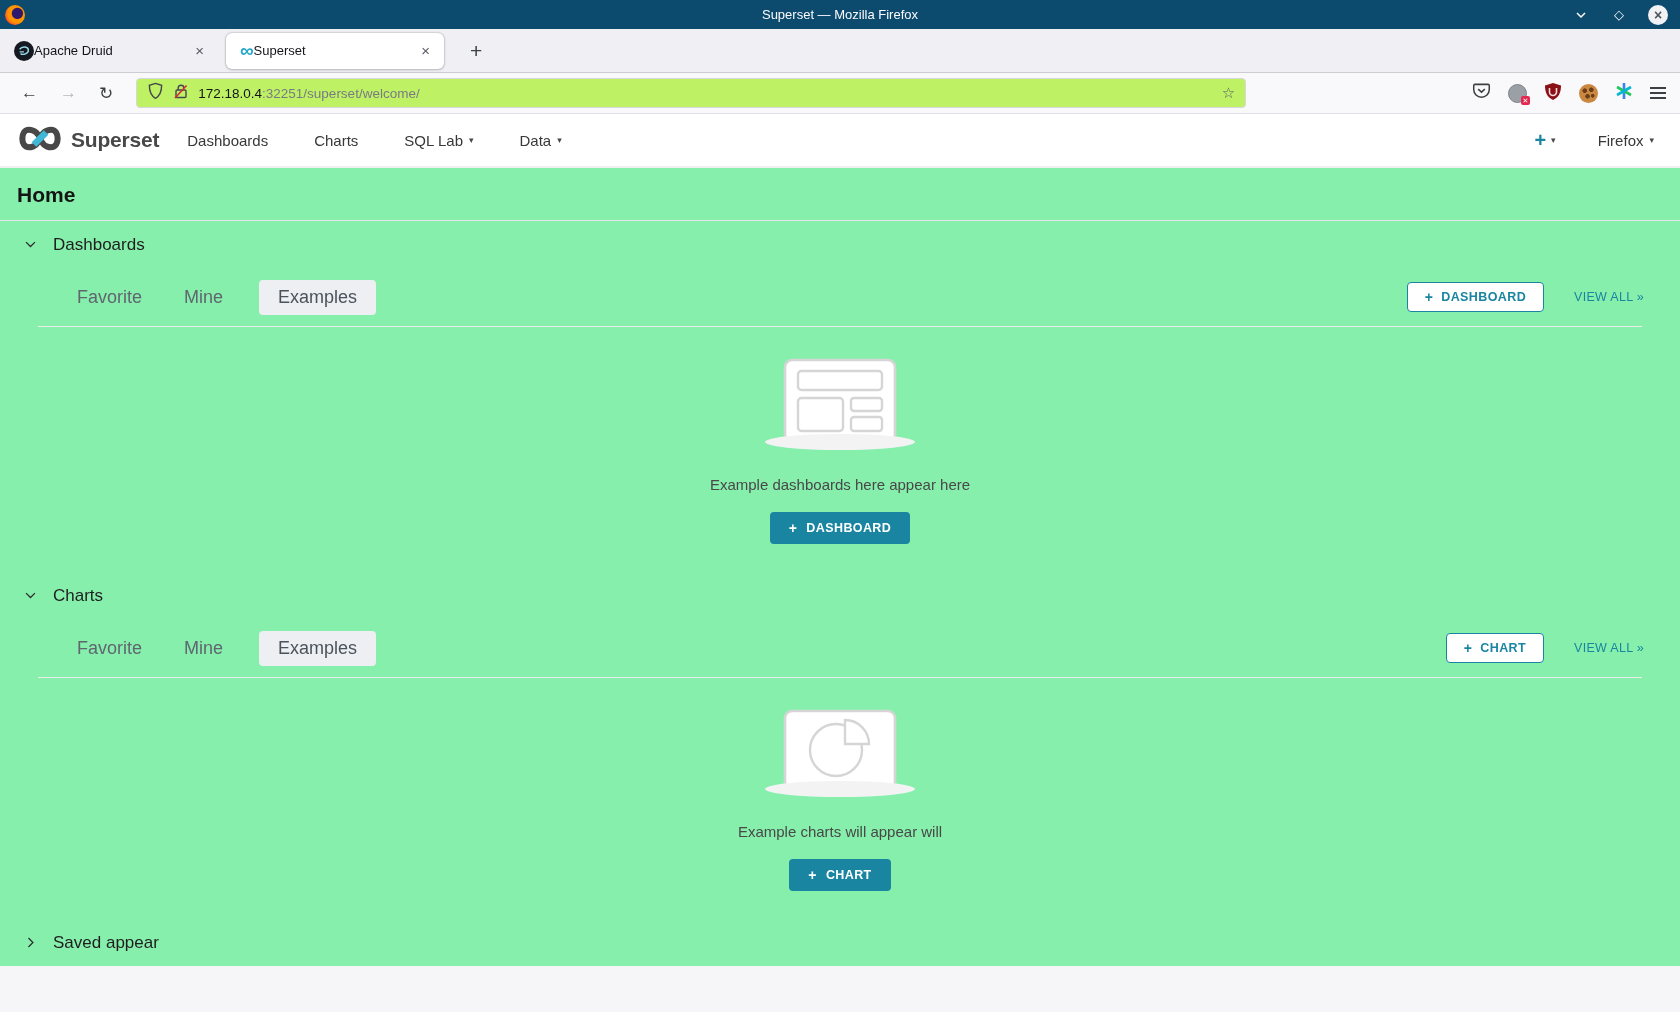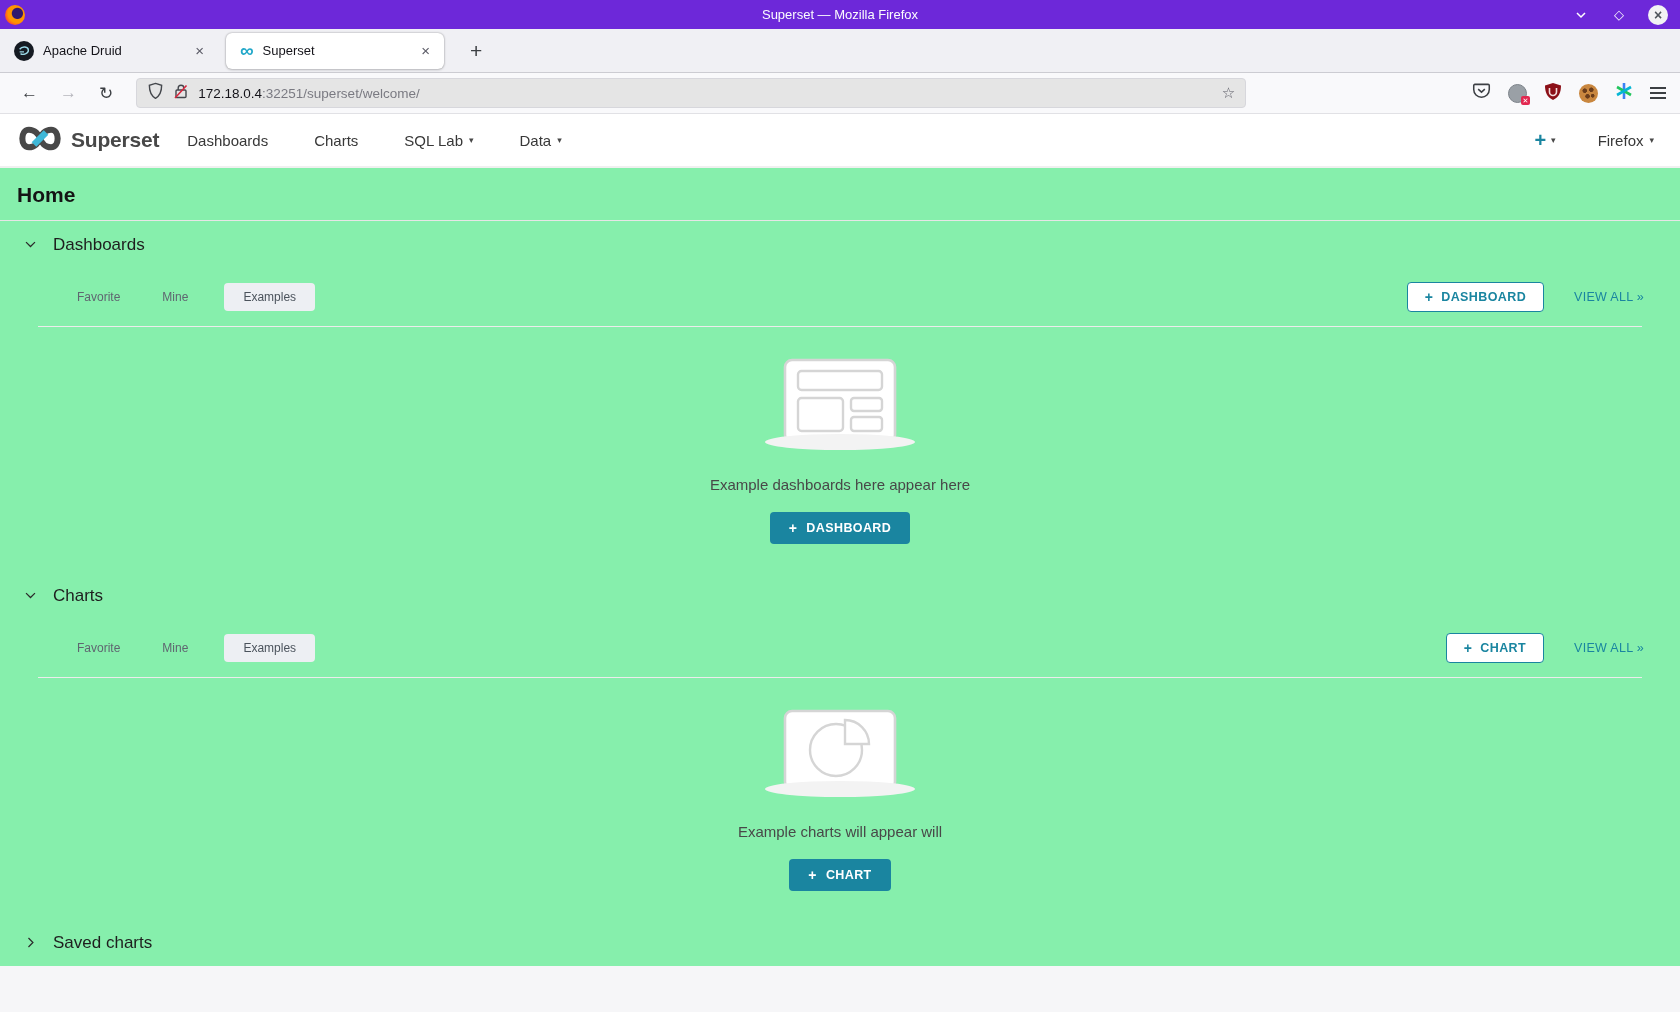--- a/index.html
+++ b/index.html
@@ -5,21 +5,21 @@
   * { margin:0; padding:0; box-sizing:border-box; }
   html,body { width:1680px; height:1012px; overflow:hidden; }
   body {
     font-family:"Liberation Sans","DejaVu Sans",sans-serif;
     background:#f6f6f8; color:#1f1f1f;
   }
   .app { width:1680px; height:1012px; display:flex; flex-direction:column; }
 
   
   .titlebar {
-    height:29px; background:#6d28d9; display:flex; align-items:center;
+    height:29px; background:#0c4a6e; display:flex; align-items:center;
     position:relative; flex:0 0 auto; color:#fbfbfe;
   }
   .ff-logo {
     width:20px; height:20px; border-radius:50%; margin-left:5px;
     background:radial-gradient(circle at 62% 42%, #30186d 0 30%, #ff9500 36% 55%, #ff5b25 70%, #c40a53 100%);
   }
   .win-title {
     position:absolute; left:0; right:0; text-align:center;
     font-size:13px; color:#fbfbfe; pointer-events:none;
   }
@@ -30,21 +30,21 @@
     width:20px; height:20px; background:#f2f2f4; border-radius:50%;
     color:#4e545b; font-size:14px; font-weight:bold; line-height:1;
   }
 
   
   .tabbar {
     height:44px; background:#f0f0f4; border-bottom:1px solid #ccccd2;
     display:flex; align-items:center; flex:0 0 auto;
   }
   .tab {
-    width:218px; height:44px; display:flex; align-items:center; gap:9px;
+    width:218px; height:44px; display:flex; align-items:center; 
     padding:0 10px 0 14px; font-size:13px; color:#15141a;
   }
   .tab.active {
     height:36px; margin:4px 4px 4px 8px; background:#fff; border-radius:6px;
     box-shadow:0 0 2px rgba(0,0,0,.35), 0 1px 3px rgba(0,0,0,.15);
   }
   .tab-label { flex:1; white-space:nowrap; overflow:hidden; }
   .tab-close { color:#5b5b66; font-size:15px; padding:0 4px; }
   .druid-ico {
     width:20px; height:20px; border-radius:50%; background:#151a22;
@@ -54,21 +54,21 @@
   .newtab-btn { font-size:21px; color:#3c3f43; margin-left:14px; padding:0 8px; }
 
   
   .toolbar {
     height:41px; background:#f9f9fb; border-bottom:1px solid #e1e1e5;
     display:flex; align-items:center; flex:0 0 auto;
   }
   .nav-arrow { font-size:17px; color:#3c3f43; padding:0 11px; }
   .nav-arrow.disabled { color:#b6b6bd; }
   .urlbar {
-    width:1110px; height:30px; margin-left:12px; background:#e5e5e5;
+    width:1110px; height:30px; margin-left:12px; background:#bef264;
     border:1px solid #d7d7dc; border-radius:4px;
     display:flex; align-items:center; padding:0 10px; gap:9px;
   }
   .url-text { font-size:13.5px; flex:1; white-space:nowrap; overflow:hidden; }
   .url-host { color:#15141a; }
   .url-path { color:#7a7a82; }
   .url-star { font-size:15px; color:#5b5b66; }
   .toolbar-icons { margin-left:auto; display:flex; align-items:center; gap:17px; padding-right:14px; }
   .ext-circle {
     width:19px; height:19px; border-radius:50%; background:#9aa0a6; position:relative;
@@ -109,21 +109,21 @@
   .content { background:#86efac; flex:0 0 auto; }
   .page-title { font-size:21px; font-weight:bold; color:#141414; padding:15px 17px 13px; }
   .title-divider { border-bottom:1px solid #e6e6e6; }
 
   .collapse-row { height:47px; display:flex; align-items:center; gap:16px; padding-left:24px; }
   .collapse-label { font-size:17px; color:#1e1e1e; }
   .chev { display:flex; align-items:center; }
 
   .controls-row { height:58px; display:flex; align-items:center; padding:0 36px 0 71px; }
   .subtabs { display:flex; align-items:center; gap:30px; }
-  .subtab { font-size:12px; color:#5f6670; padding:7px 6px; }
+  .subtab { font-size:18px; color:#5f6670; padding:7px 6px; }
   .subtab.active { background:#edeff3; border-radius:4px; padding:7px 19px; color:#4b535c; }
   .controls-right { margin-left:auto; display:flex; align-items:center; gap:30px; }
   .btn-outline {
     display:flex; align-items:center; gap:8px; background:#fff;
     border:1px solid #1a85a0; border-radius:4px; padding:7px 17px;
     color:#1a85a0; font-size:12.5px; font-weight:bold; letter-spacing:0.4px;
   }
   .btn-plus { font-size:14px; font-weight:bold; line-height:1; }
   .view-all { font-size:12.5px; font-weight:normal; color:#1a85a0; letter-spacing:0.3px; }
   .row-divider { border-bottom:1px solid #ececec; margin:0 38px; }
@@ -356,19 +356,19 @@
         <span>CHART</span>
       </button>
     </div>
 
     <div class="collapse-row">
       <span class="chev">
         <svg width="13" height="13" viewBox="0 0 16 16">
             <path d="M5.5 2.5 L11 8 L5.5 13.5" fill="none" stroke="#2b2b2b" stroke-width="1.5"></path>
           </svg>
       </span>
-      <span class="collapse-label">Saved charts</span>
+      <span class="collapse-label">Saved appear</span>
     </div>
 
   </div>
 
   <div class="footer-space"></div>
 </div>
 
 </body></html>

